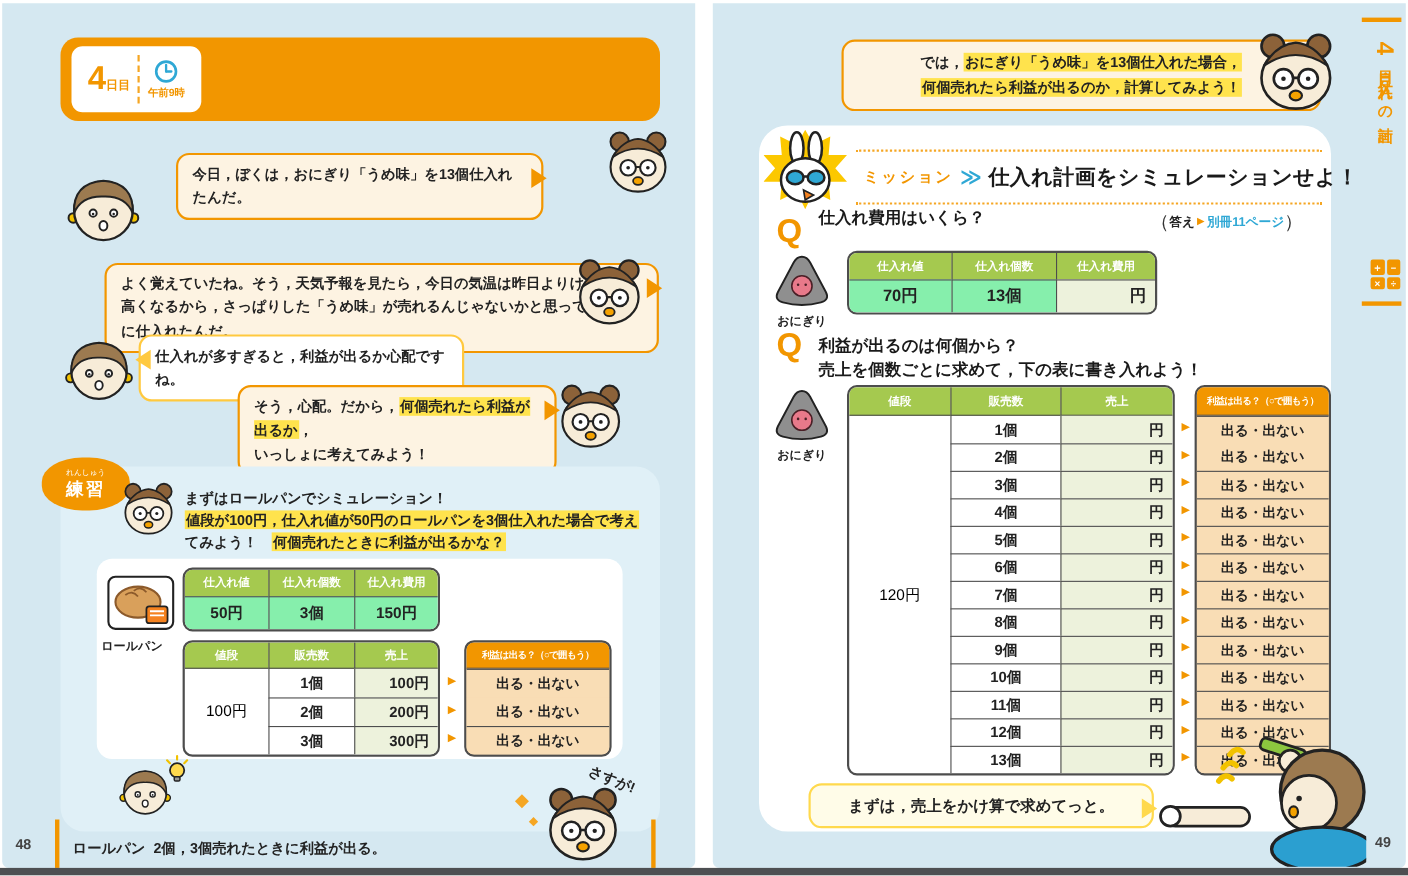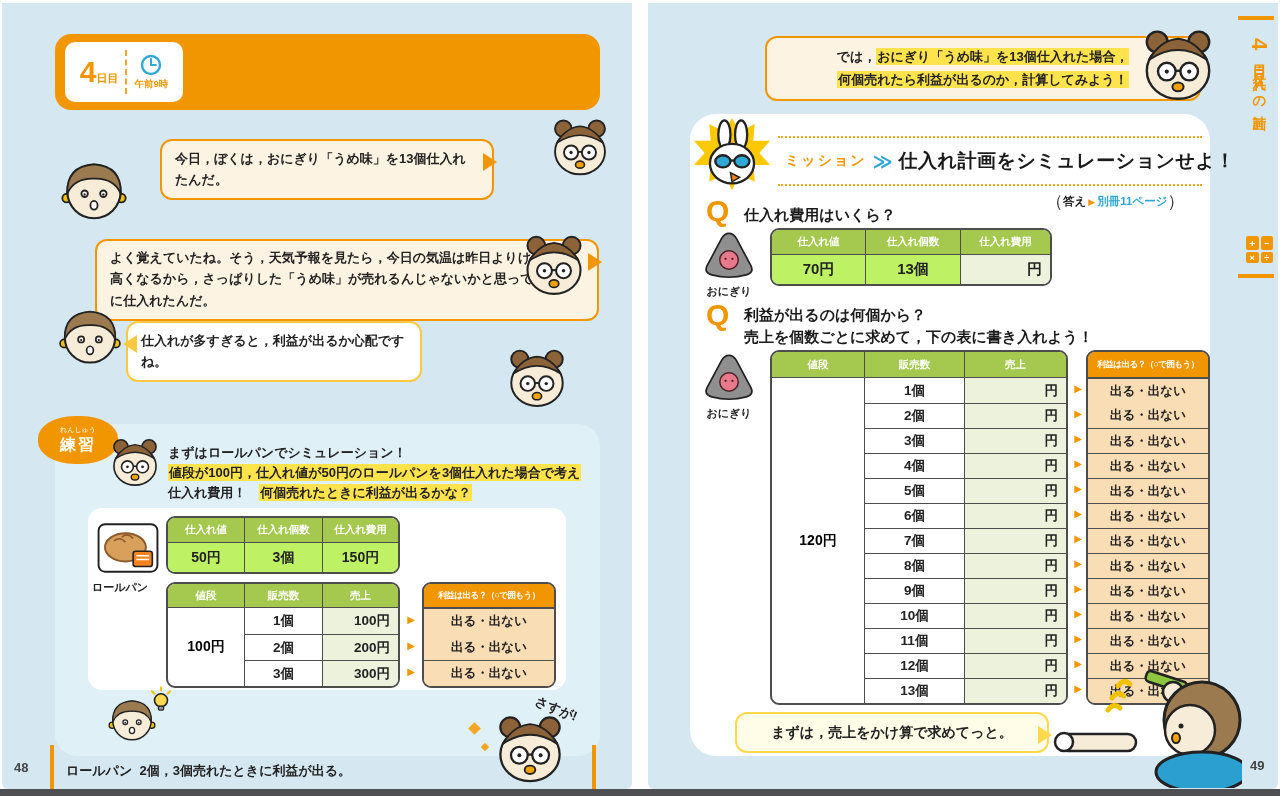--- a/index.html
+++ b/index.html
@@ -43,29 +43,29 @@
   .practice-badge .lbl { font-size:16px; font-weight:bold; letter-spacing:2px; }
   .pr-intro { position:absolute; left:168px; top:443px; font-size:13px; font-weight:bold; line-height:20px; color:#222; }
 
   .whitebox { position:absolute; left:88px; top:508px; width:478px; height:182px; background:#fff; border-radius:14px; }
 
   
   .tbl { position:absolute; border:2px solid #4d4d4d; border-radius:9px; overflow:hidden; background:#fff; }
   .trow { display:flex; }
   .th { background:#A5C94F; color:#fff; font-weight:bold; font-size:10.5px; display:flex; align-items:center; justify-content:center; border-left:1.5px solid #4d4d4d; }
   .th:first-child { border-left:none; }
-  .td { font-size:14px; font-weight:bold; color:#222; display:flex; align-items:center; justify-content:center; border-left:1.5px solid #4d4d4d; border-top:1.5px solid #4d4d4d; background:#bef264; }
+  .td { font-size:14px; font-weight:bold; color:#222; display:flex; align-items:center; justify-content:center; border-left:1.5px solid #4d4d4d; border-top:1.5px solid #4d4d4d; background:#86efac; }
   .td:first-child { border-left:none; }
   .td.fill { background:#EDF2DC; justify-content:flex-end; padding-right:8px; }
   .cols { display:flex; }
   .colhead { background:#A5C94F; color:#fff; font-weight:bold; font-size:10.5px; display:flex; align-items:center; justify-content:center; border-left:1.5px solid #4d4d4d; border-bottom:1.5px solid #4d4d4d; }
   .col { display:flex; flex-direction:column; }
   .cell { display:flex; align-items:center; justify-content:center; font-size:13.5px; font-weight:bold; color:#222; border-top:1.5px solid #4d4d4d; }
   .cell:first-child { border-top:none; }
-  .pricecell { display:flex; align-items:center; justify-content:center; font-size:14px; font-weight:bold;text-align:right; }
+  .pricecell { display:flex; align-items:center; justify-content:center; font-size:14px; font-weight:normal;text-align:right; }
   .salescell { background:#EDF2DC; justify-content:flex-end; padding-right:8px; border-left:1.5px solid #4d4d4d; }
   .qtycol .cell { border-left:1.5px solid #4d4d4d; }
 
   .profit-tbl { position:absolute; border:2px solid #4d4d4d; border-radius:9px; overflow:hidden; background:#F9DDB5; }
   .profit-head { background:#F29600; color:#fff; font-weight:bold; font-size:8.6px; letter-spacing:-0.6px; white-space:nowrap; display:flex; align-items:center; justify-content:center; border-bottom:1.5px solid #4d4d4d; }
   .profit-row { display:flex; align-items:center; justify-content:center; font-size:12.5px; font-weight:bold; color:#222; background:#F9DDB5; border-top:1.5px solid #4d4d4d; }
   .profit-row:nth-child(2) { border-top:none; }
   .arrowcol { position:absolute; display:flex; flex-direction:column; }
   .arrowcol .ar { display:flex; align-items:center; justify-content:center; color:#F29600; font-size:10px; }
 
@@ -211,49 +211,53 @@
 
   <div class="bubble orange tail-r" style="left:95px;top:239px;width:504px;font-family:Liberation Mono, monospace;">
     <span>よく覚えていたね。そう，天気予報を見たら，今日の気温は昨日よりけっこう高くなるから，さっぱりした「うめ味」が売れるんじゃないかと思って，多めに仕入れたんだ。</span>
   </div>
   <div class="char" style="left:520px;top:232px;">
     <svg width="68" height="68">
         <use href="#sym-hamster"></use>
       </svg>
   </div>
 
-  <div class="bubble yellow tail-l" style="left:126px;top:321px;width:296px;">
+  <div class="bubble yellow tail-l" style="left:126px;top:304px;width:296px;">
     <span>仕入れが多すぎると，利益が出るか心配ですね。</span>
   </div>
   <div class="char" style="left:56px;top:300px;">
     <svg width="68" height="68">
         <use href="#sym-girl"></use>
       </svg>
   </div>
 
+  <div class="bubble orange tail-r" style="left:216px;top:350px;width:290px;">
+    <div><span>そう，心配。だから，</span><span class="hl">何個売れたら利益が出るか</span><span>，</span></div>
+    <div>いっしょに考えてみよう！</div>
+  </div>
   <div class="char" style="left:504px;top:346px;">
     <svg width="66" height="66">
         <use href="#sym-hamster"></use>
       </svg>
   </div>
 
   <div class="practice-panel"></div>
   <div class="practice-badge">
     <span class="fg">れんしゅう</span>
     <span class="lbl">練習</span>
   </div>
   <div class="char" style="left:108px;top:436px;">
     <svg width="54" height="54">
         <use href="#sym-hamster"></use>
       </svg>
   </div>
   <div class="pr-intro">
     <div>まずはロールパンでシミュレーション！</div>
     <div><span class="hl">値段が100円，仕入れ値が50円のロールパンを3個仕入れた場合で考え</span></div>
-    <div><span>仕入れ費用！　</span><span class="hl">何個売れたときに利益が出るかな？</span></div>
+    <div><span>てみよう！　</span><span class="hl">何個売れたときに利益が出るかな？</span></div>
   </div>
 
   <div class="whitebox">
     <div class="char" style="left:8px;top:12px;">
       <svg width="64" height="56">
           <use href="#sym-bread"></use>
         </svg>
     </div>
     <div class="product-label" style="left:0px;top:72px;">ロールパン</div>
 
@@ -381,21 +385,21 @@
 
   <div class="answer-ref">
     <span class="paren">（</span>
     <span>答え</span>
     <span class="arr">▶</span>
     <span class="lnk">別冊11ページ</span>
     <span class="paren">）</span>
   </div>
 
   <div class="q-label" style="left:706px;top:196px;">Q</div>
-  <div class="q-text" style="left:744px;top:204px;">仕入れ費用はいくら？</div>
+  <div class="q-text" style="left:744px;top:188px;">仕入れ費用はいくら？</div>
   <div class="char" style="left:700px;top:230px;">
     <svg width="58" height="53">
         <use href="#sym-onigiri"></use>
       </svg>
   </div>
   <div class="product-label" style="left:697px;top:284px;">おにぎり</div>
 
   <div class="tbl" style="left:770px;top:228px;width:282px;">
     <div class="trow">
       <div class="th" style="width:93px;height:24px;">仕入れ値</div>

